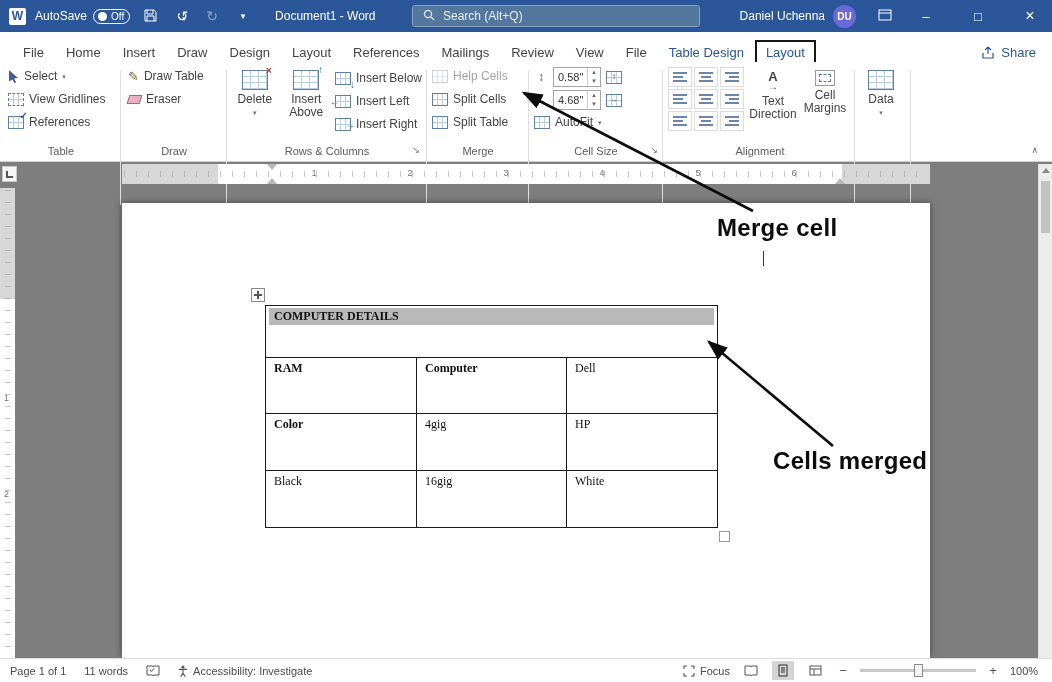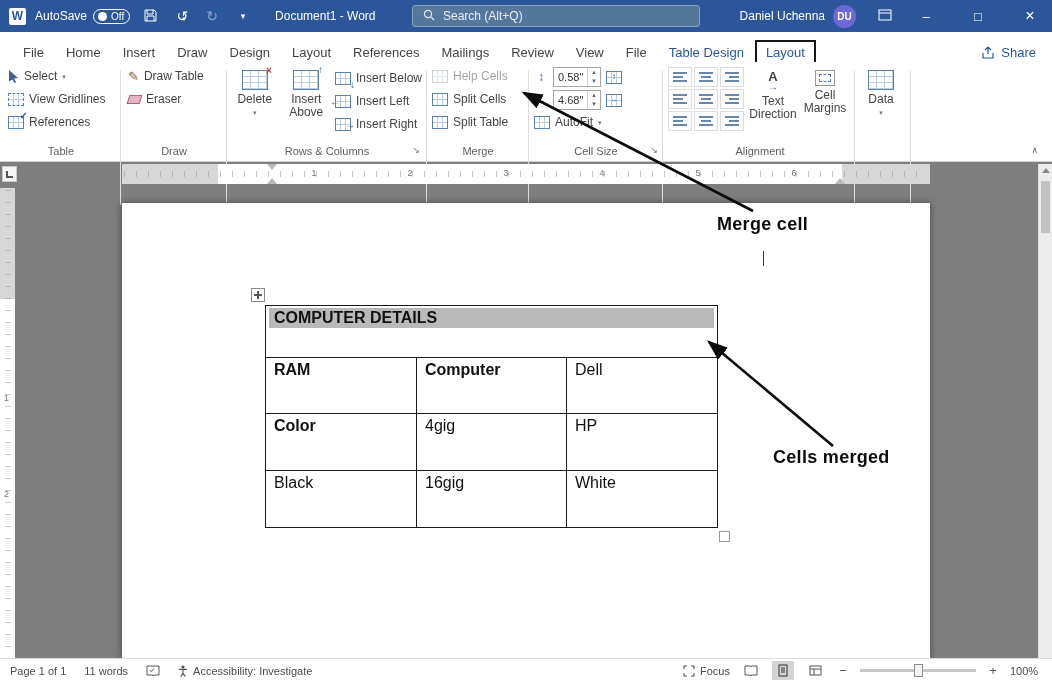--- a/index.html
+++ b/index.html
@@ -115,37 +115,37 @@
   .vruler .ticks{position:absolute;top:2px;bottom:2px;left:5px;width:6px;
        background:repeating-linear-gradient(to bottom,#9a9a9a 0 1px,transparent 1px 12px);opacity:.55}
   .vruler .num{position:absolute;left:4px;font-size:9px;color:#767676}
 
   
   .page{position:absolute;left:122px;top:203px;width:808px;height:455px;background:#fff;
         box-shadow:0 0 7px rgba(0,0,0,.45)}
   .dtable{position:absolute;left:143px;top:102px;display:grid;
           grid-template-columns:151px 150px 151px;grid-template-rows:52px 56px 57px 57px;
           border-left:1px solid #1a1a1a;border-top:1px solid #1a1a1a;
-          font-family:Liberation Sans, sans-serif;font-size:16px;color:#111}
+          font-family:Liberation Serif, serif;font-size:12px;color:#111}
   .cell{border-right:1px solid #1a1a1a;border-bottom:1px solid #1a1a1a;padding:3px 8px;overflow:hidden}
   .cell.hdr{font-weight:bold}
   .merged{grid-column:1/4;padding:2px 3px}
   .merged .hl{background:#b9b9b9;font-weight:bold;padding:1px 5px;display:block}
   .movehandle{position:absolute;left:129px;top:85px;width:14px;height:14px;border:1px solid #8a8a8a;
               background:#fff;display:flex;align-items:center;justify-content:center}
   .movehandle span{width:8px;height:8px;
       background:linear-gradient(#555,#555) center/8px 2px no-repeat,
                  linear-gradient(#555,#555) center/2px 8px no-repeat}
   .resizehandle{position:absolute;left:597px;top:328px;width:11px;height:11px;
                 border:1px solid #9a9a9a;background:#fff}
   .caret{position:absolute;left:641px;top:48px;width:1px;height:15px;background:#333}
 
   
   .overlay{position:absolute;inset:0;z-index:40;pointer-events:none}
-  .ann{position:absolute;z-index:41;font-weight:bold;font-size:18px;color:#0c0c0c;letter-spacing:.3px}
+  .ann{position:absolute;z-index:41;font-weight:bold;font-size:24px;color:#0c0c0c;letter-spacing:.3px}
   #ann-merge{left:717px;top:214px}
   #ann-merged{left:773px;top:447px}
 
   
   .scrollbar{position:absolute;right:0;top:164px;width:14px;bottom:24px;background:#ececec;
              border-left:1px solid #e0e0e0}
   .sb-up{height:13px;display:flex;align-items:center;justify-content:center}
   .sb-up span{width:0;height:0;border-left:4px solid transparent;border-right:4px solid transparent;
               border-bottom:5px solid #8a8a8a}
   .sb-thumb{position:absolute;left:2px;right:2px;top:17px;height:52px;background:#c2c2c2}

